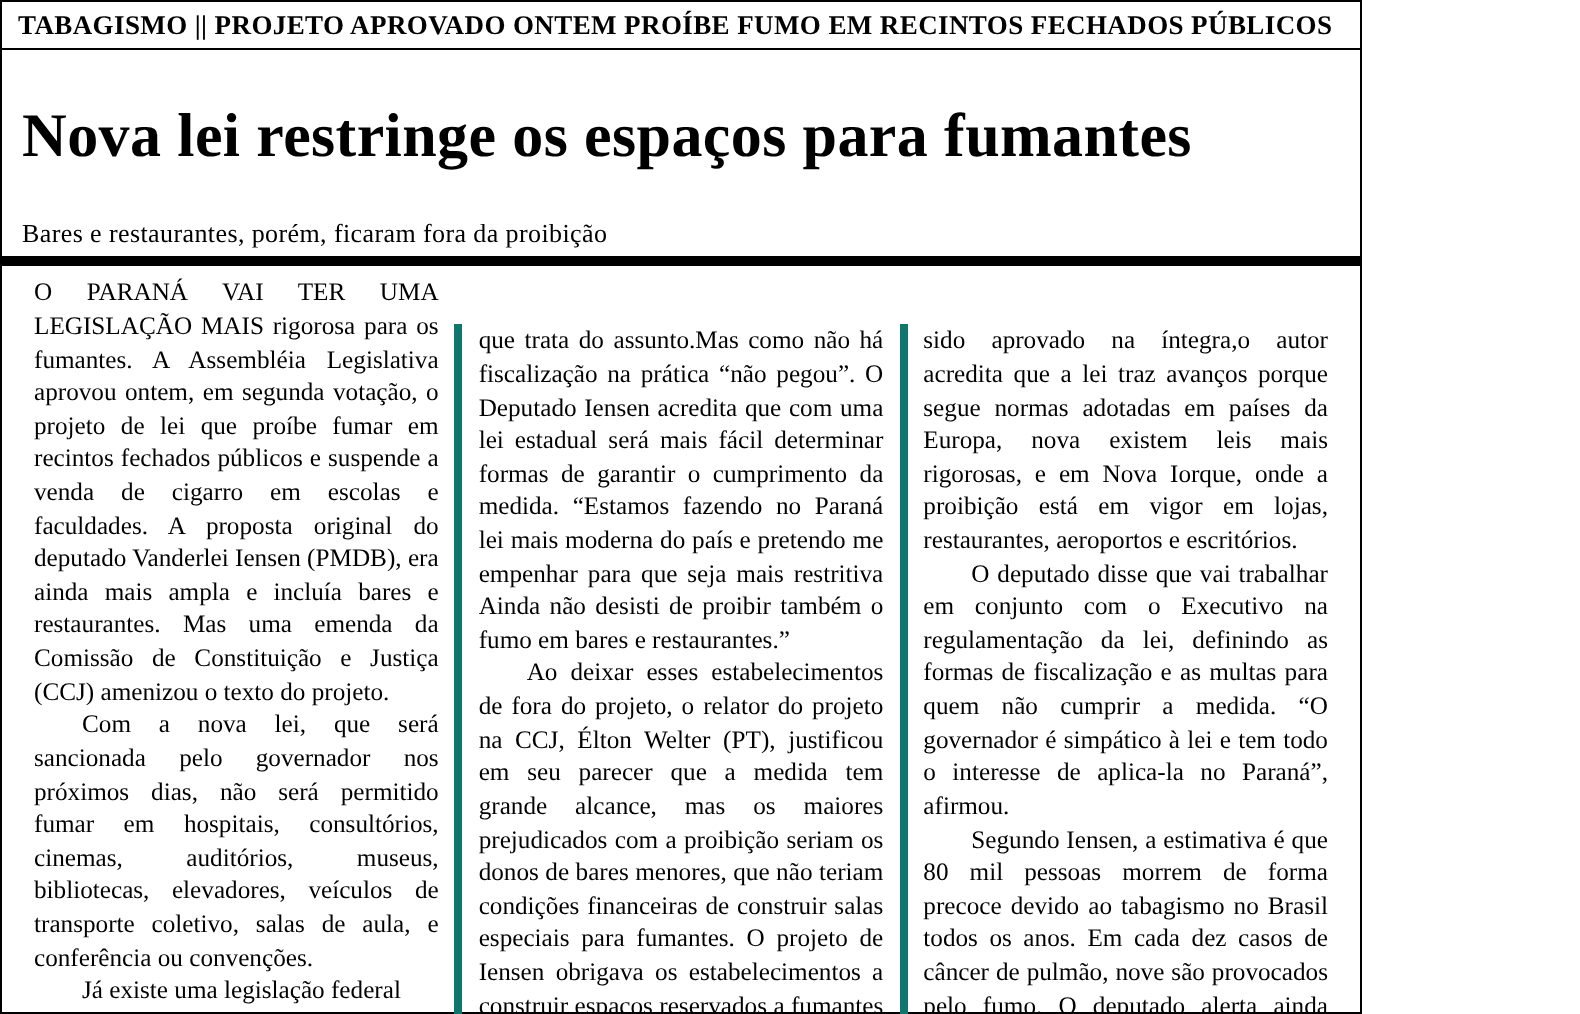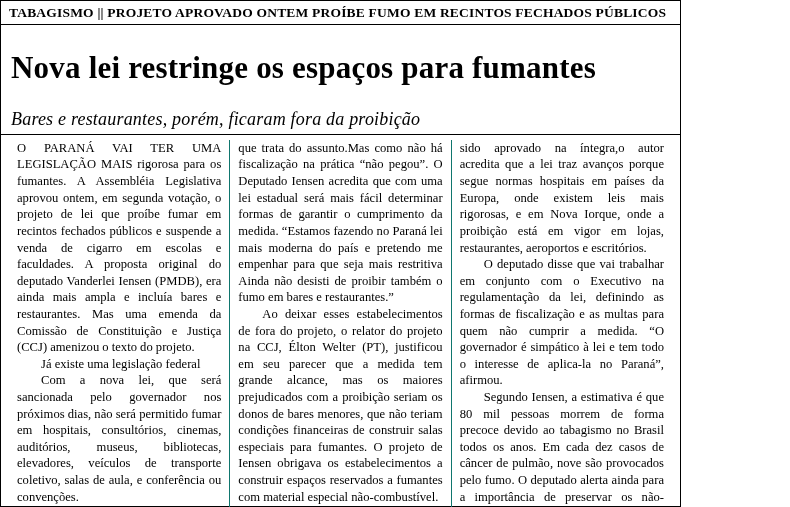--- a/index.html
+++ b/index.html
@@ -38,47 +38,47 @@
     padding: 6px 10px 0 10px;
     font-family: "Liberation Serif", serif;
     font-size: 31px;
     line-height: 1.05;
     font-weight: bold;
     letter-spacing: 0.2px;
   }
   .subhead {
     padding: 5px 10px 4px 10px;
     font-family: "Liberation Serif", serif;
-    font-size: 18px;
+    font-size: 13px;
     line-height: 1.1;
     letter-spacing: 0.2px;
-    border-bottom: 1px solid #000000;
+    border-bottom: 5px solid #000000;
     margin-bottom: 0;
-    font-style: italic;
   }
   .columns {
     display: flex;
     flex-direction: row;
     align-items: stretch;
     padding: 5px 8px 0 8px;
     height: 374px;
     box-sizing: border-box;
   }
   .col {
     flex: 1 1 0;
     font-size: 12.6px;
     line-height: 1.32;
     text-align: justify;
     text-justify: inter-word;
     padding: 0 8px;
     box-sizing: border-box;
     overflow: hidden;
   }
   .col.sep-left {
-    border-left: 1px solid #0f766e;
+    border-left: 4px solid #0f766e;
+    margin-top: 24px;
   }
   .col p {
     margin: 0 0 0 0;
     text-indent: 24px;
   }
   .col p.first {
     text-indent: 0;
   }
   .byline {
     text-align: right;
@@ -96,30 +96,30 @@
   <div class="kicker">TABAGISMO || PROJETO APROVADO ONTEM PROÍBE FUMO EM RECINTOS FECHADOS PÚBLICOS</div>
 
   <h1 class="headline">Nova lei restringe os espaços para fumantes</h1>
 
   <div class="subhead">Bares e restaurantes, porém, ficaram fora da proibição</div>
 
   <div class="columns">
 
     <div class="col">
       <p class="first">O PARANÁ VAI TER UMA LEGISLAÇÃO MAIS rigorosa para os fumantes. A Assembléia Legislativa aprovou ontem, em segunda votação, o projeto de lei que proíbe fumar em recintos fechados públicos e suspende a venda de cigarro em escolas e faculdades. A proposta original do deputado Vanderlei Iensen (PMDB), era ainda mais ampla e incluía bares e restaurantes. Mas uma emenda da Comissão de Constituição e Justiça (CCJ) amenizou o texto do projeto.</p>
+      <p>Com a nova lei, que será sancionada pelo governador nos próximos dias, não será permitido fumar em hospitais, consultórios, cinemas, auditórios, museus, bibliotecas, elevadores, veículos de transporte coletivo, salas de aula, e conferência ou convenções.</p>
       <p>Já existe uma legislação federal</p>
-      <p>Com a nova lei, que será sancionada pelo governador nos próximos dias, não será permitido fumar em hospitais, consultórios, cinemas, auditórios, museus, bibliotecas, elevadores, veículos de transporte coletivo, salas de aula, e conferência ou convenções.</p>
     </div>
 
     <div class="col sep-left">
       <p class="first">que trata do assunto.Mas como não há fiscalização na prática “não pegou”. O Deputado Iensen acredita que com uma lei estadual será mais fácil determinar formas de garantir o cumprimento da medida. “Estamos fazendo no Paraná lei mais moderna do país e pretendo me empenhar para que seja mais restritiva Ainda não desisti de proibir também o fumo em bares e restaurantes.”</p>
       <p>Ao deixar esses estabelecimentos de fora do projeto, o relator do projeto na CCJ, Élton Welter (PT), justificou em seu parecer que a medida tem grande alcance, mas os maiores prejudicados com a proibição seriam os donos de bares menores, que não teriam condições financeiras de construir salas especiais para fumantes. O projeto de Iensen obrigava os estabelecimentos a construir espaços reservados a fumantes com material especial não-combustível.</p>
       <p>Apesar do texto não ter</p>
     </div>
 
     <div class="col sep-left">
-      <p class="first">sido aprovado na íntegra,o autor acredita que a lei traz avanços porque segue normas hospitais em países da Europa, onde existem leis mais rigorosas, e em Nova Iorque, onde a proibição está em vigor em lojas, restaurantes, aeroportos e escritórios.</p>
+      <p class="first">sido aprovado na íntegra,o autor acredita que a lei traz avanços porque segue normas adotadas em países da Europa, nova existem leis mais rigorosas, e em Nova Iorque, onde a proibição está em vigor em lojas, restaurantes, aeroportos e escritórios.</p>
       <p>O deputado disse que vai trabalhar em conjunto com o Executivo na regulamentação da lei, definindo as formas de fiscalização e as multas para quem não cumprir a medida. “O governador é simpático à lei e tem todo o interesse de aplica-la no Paraná”, afirmou.</p>
       <p>Segundo Iensen, a estimativa é que 80 mil pessoas morrem de forma precoce devido ao tabagismo no Brasil todos os anos. Em cada dez casos de câncer de pulmão, nove são provocados pelo fumo. O deputado alerta ainda para a importância de preservar os não-fumantes, que acabam inalando substâncias cancerígenas de forma indireta em locais públicos.</p>
     </div>
 
   </div>
 </div>
 
 </body></html>

